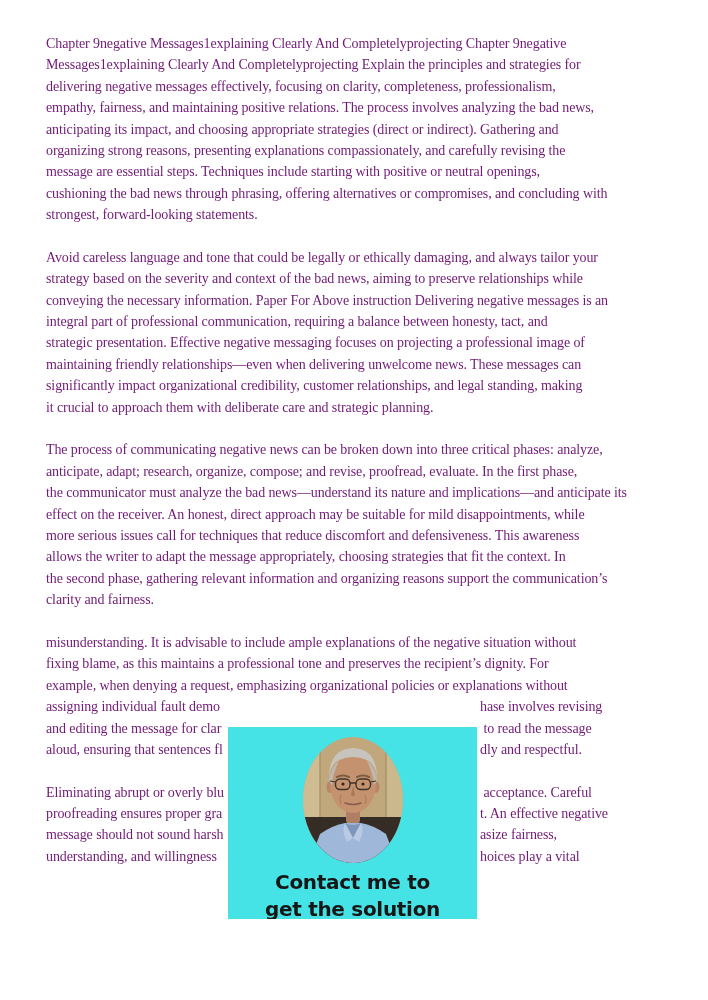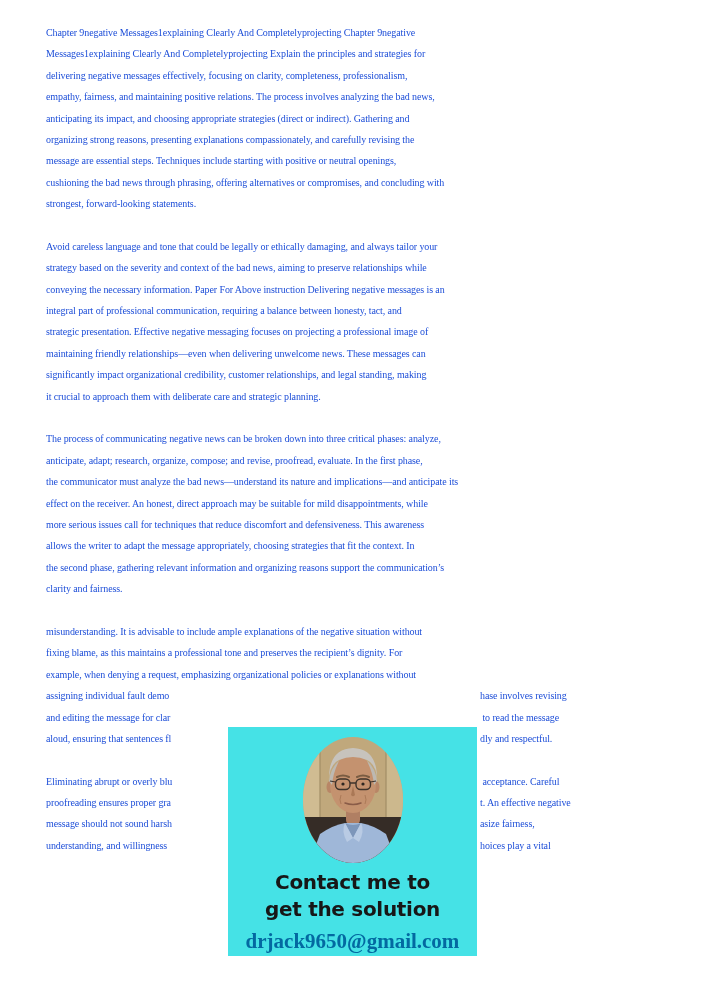--- a/index.html
+++ b/index.html
@@ -7,25 +7,25 @@
     position: relative;
     width: 708px;
     height: 1000px;
     background: #ffffff;
     overflow: hidden;
     font-family: "Liberation Serif", serif;
   }
   .doc-text {
     position: absolute;
     left: 46px;
-    top: 22px;
+    top: 33px;
     width: 616px;
-    font-size: 10px;
+    font-size: 14px;
     letter-spacing: -0.1px;
-    color: #1d4ed8;
+    color: #701a75;
   }
   .paragraph { margin: 0 0 21.4px 0; }
   .paragraph:last-child { margin-bottom: 0; }
   .line {
     position: relative;
     height: 21.4px;
     line-height: 21.4px;
     white-space: pre;
   }
   .rfrag {
@@ -33,21 +33,21 @@
     left: 434px;
     top: 0;
     white-space: pre;
   }
   
   .promo-card {
     position: absolute;
     left: 228px;
     top: 727px;
     width: 249px;
-    height: 229px;
+    height: 192px;
     z-index: 10;
     display: flex;
     flex-direction: column;
     align-items: center;
     overflow: hidden;
   }
   .promo-photo {
     margin-top: 10px;
     width: 100px;
     height: 126px;

